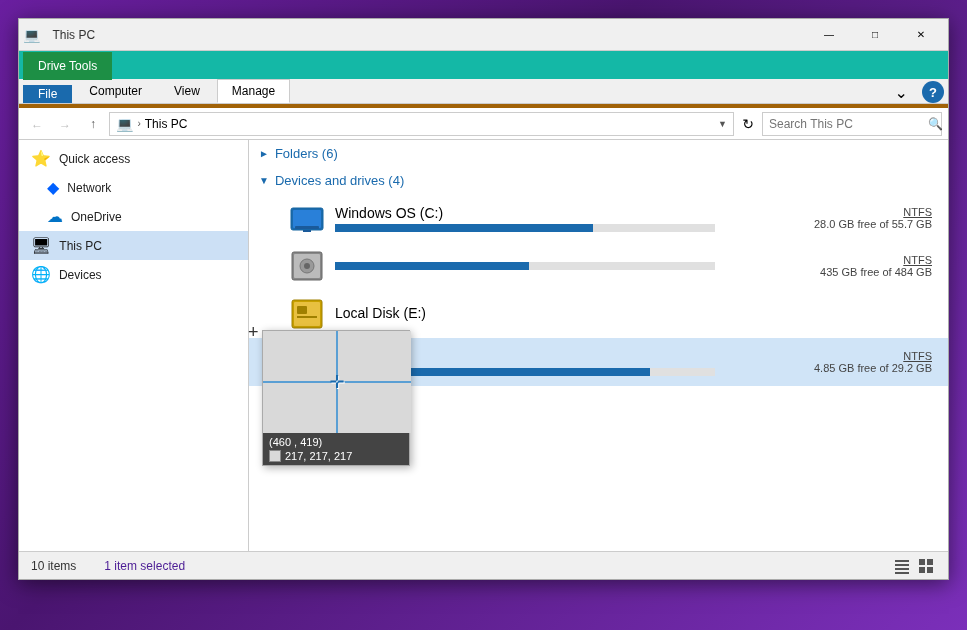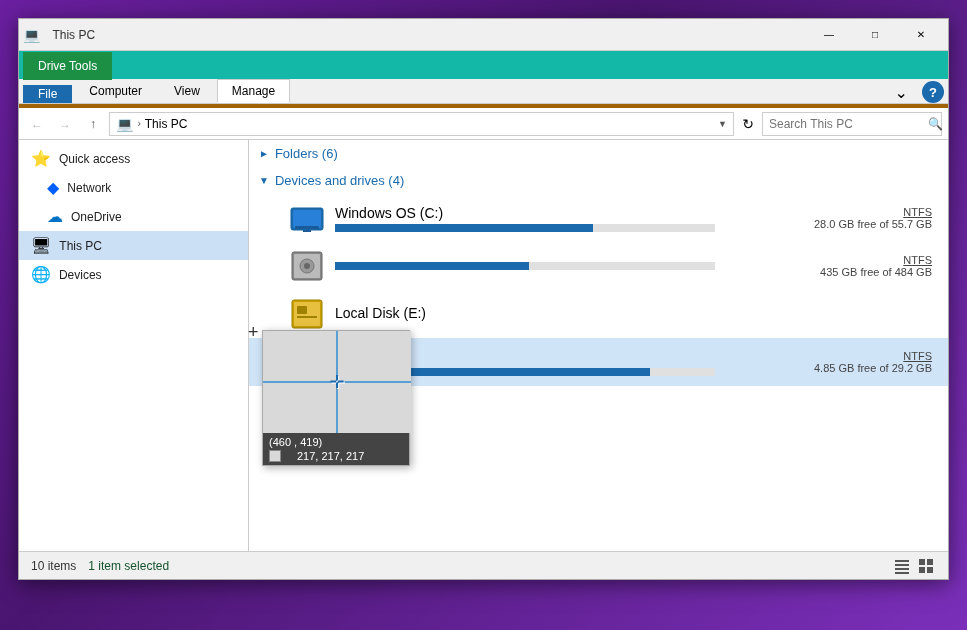--- a/index.html
+++ b/index.html
@@ -335,21 +335,21 @@
       font-size: 11px;
       padding: 3px 6px;
     }
     .preview-coord {
       text-align: left;
       margin-bottom: 2px;
     }
     .preview-color {
       display: flex;
       align-items: center;
-      gap: 16px;
+      gap: 4px;
     }
     .color-swatch {
       width: 12px;
       height: 12px;
       background: rgb(217,217,217);
       border: 1px solid #888;
     }
     
     .plus-cursor {
       position: absolute;
@@ -543,23 +543,23 @@
         </div>
         <div class="drive-meta">
           <div class="drive-fs">NTFS</div>
           <div class="drive-free">4.85 GB free of 29.2 GB</div>
         </div>
       </div>
     </div>
   </div>
 
   <div class="status-bar">
-    <div style="display:flex;gap:12px;">
+    <div style="display:flex;gap:28px;">
       <span class="status-text">10 items</span>
-      <span class="status-text" style="color:#14532d;">1 item selected</span>
+      <span class="status-text" style="color:#4c1d95;">1 item selected</span>
     </div>
     <div class="status-right">
       <div class="view-btn">
         <svg width="16" height="16" viewBox="0 0 16 16">
           <rect x="1" y="2" width="14" height="2" fill="#555"></rect>
           <rect x="1" y="6" width="14" height="2" fill="#555"></rect>
           <rect x="1" y="10" width="14" height="2" fill="#555"></rect>
           <rect x="1" y="14" width="14" height="2" fill="#555"></rect>
         </svg>
       </div>

